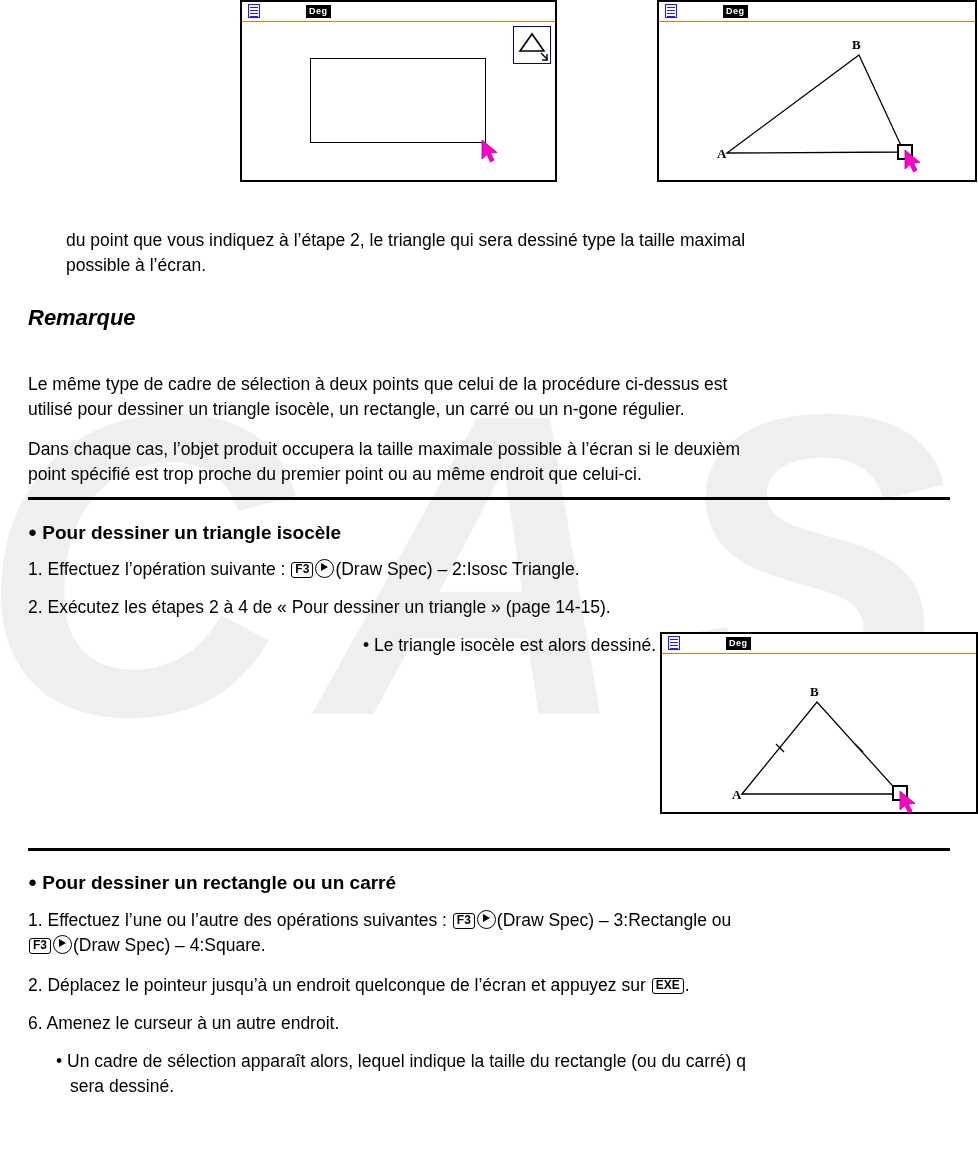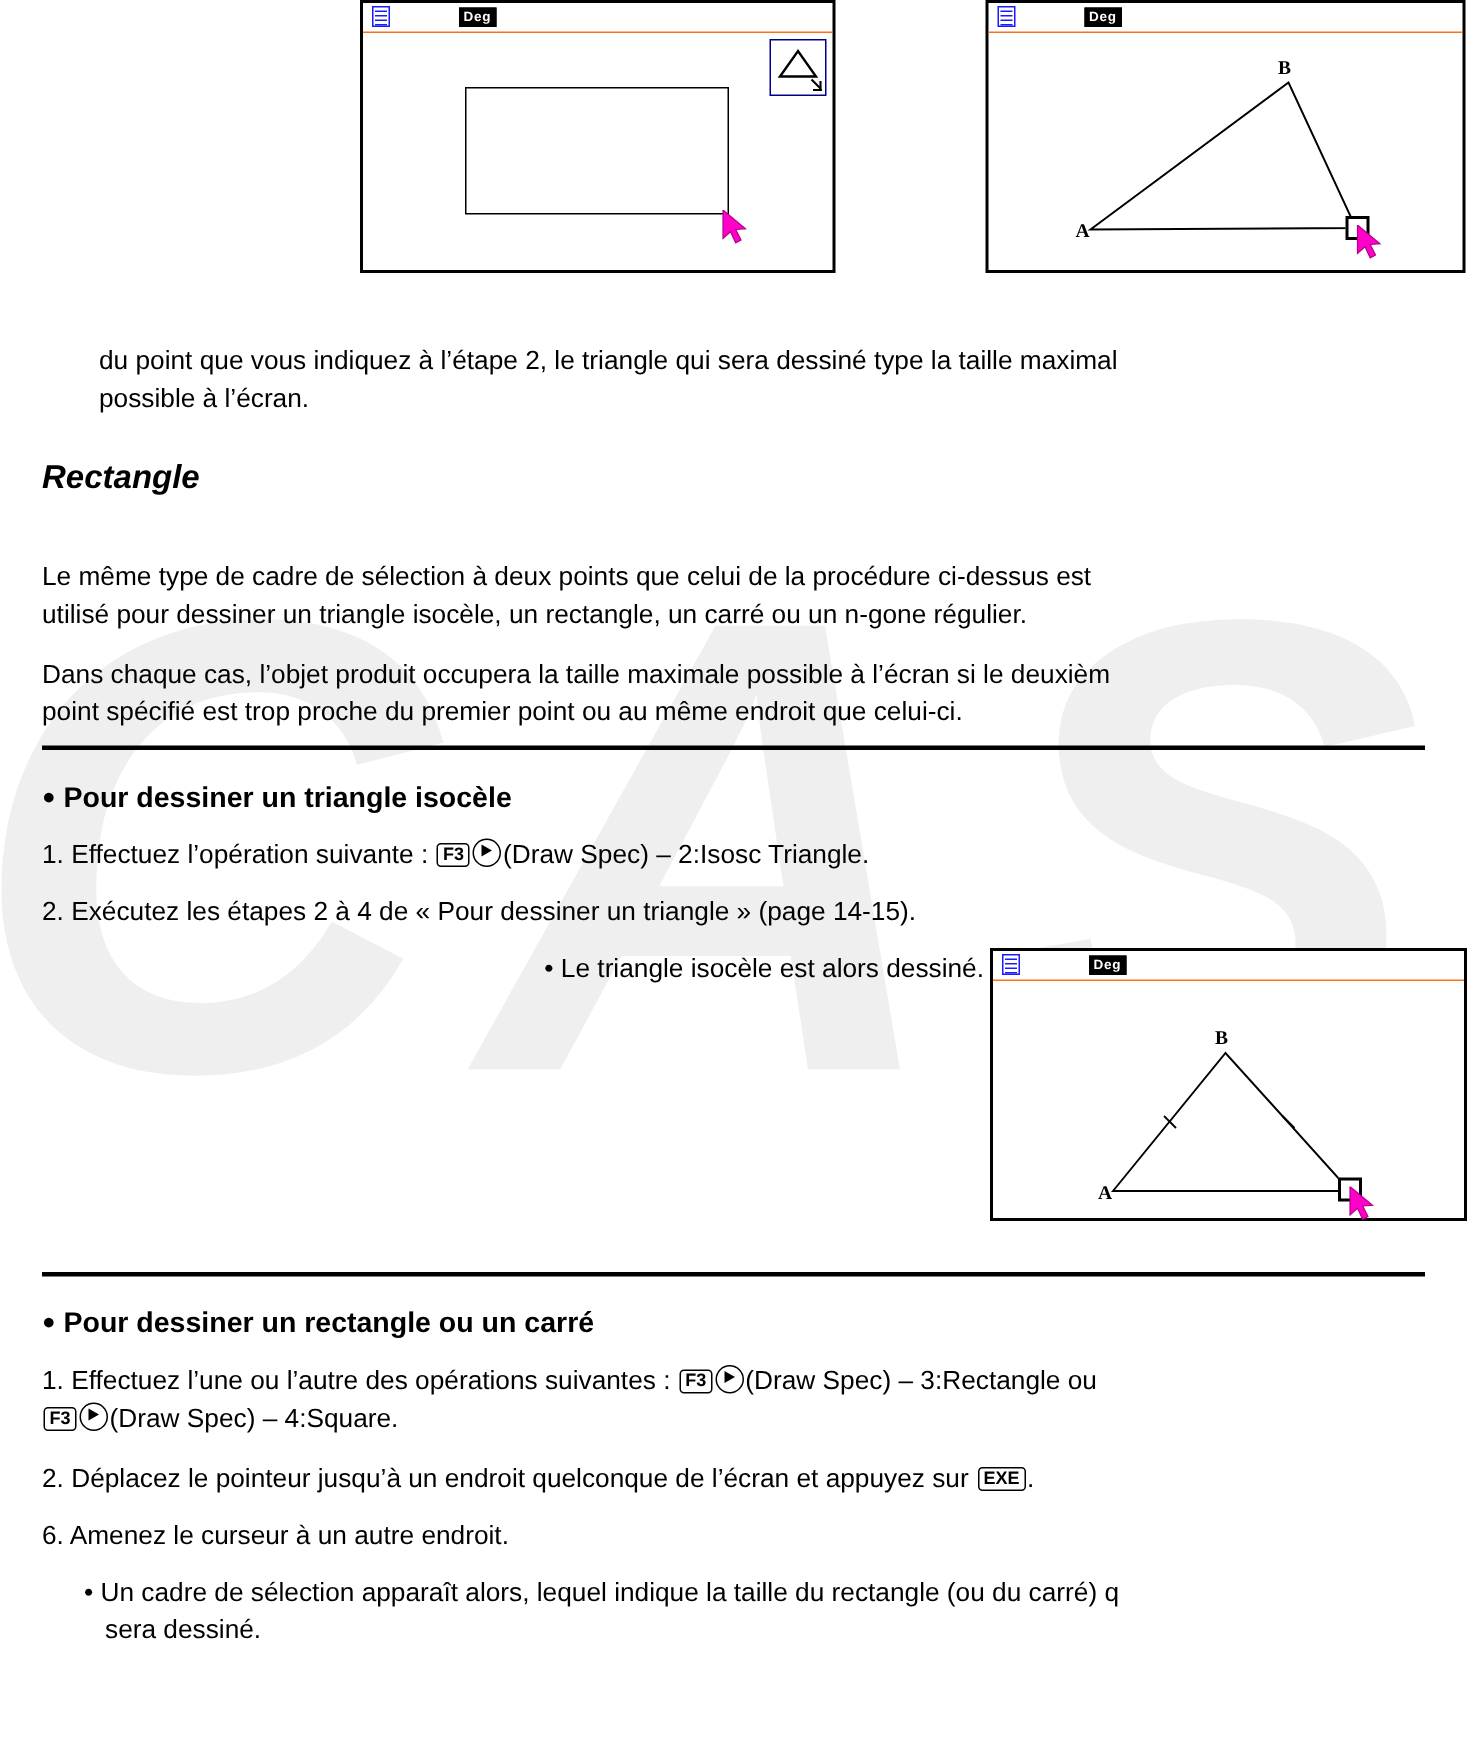--- a/index.html
+++ b/index.html
@@ -266,21 +266,21 @@
         </svg>
       </div>
     </div>
   </div>
 
   <div class="indent-para" style="left:66px; top:228px; width:890px;">
     <div>du point que vous indiquez à l’étape 2, le triangle qui sera dessiné type la taille maximal</div>
     <div>possible à l’écran.</div>
   </div>
 
-  <div class="heading-it" style="left:28px; top:305px;">Rectangle</div>
+  <div class="heading-it" style="left:28px; top:305px;">Remarque</div>
 
   <div class="para" style="left:28px; top:344px; width:930px;">
     <div>Le même type de cadre de sélection à deux points que celui de la procédure ci-dessus est</div>
     <div>utilisé pour dessiner un triangle isocèle, un rectangle, un carré ou un n-gone régulier.</div>
   </div>
 
   <div class="para" style="left:28px; top:409px; width:930px;">
     <div>Dans chaque cas, l’objet produit occupera la taille maximale possible à l’écran si le deuxièm</div>
     <div>point spécifié est trop proche du premier point ou au même endroit que celui-ci.</div>
   </div>

